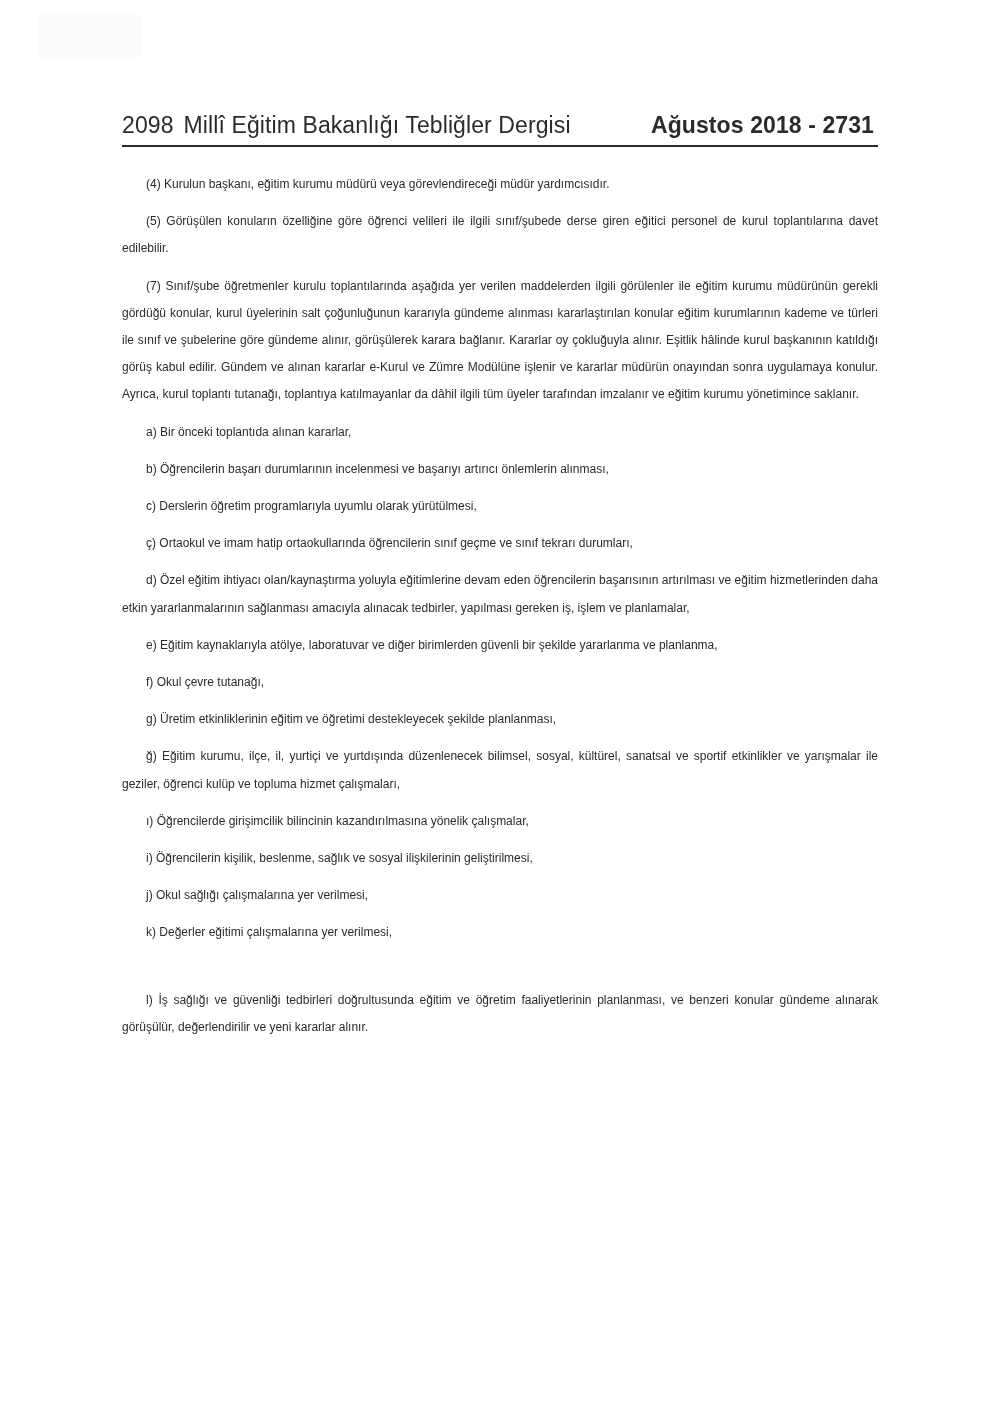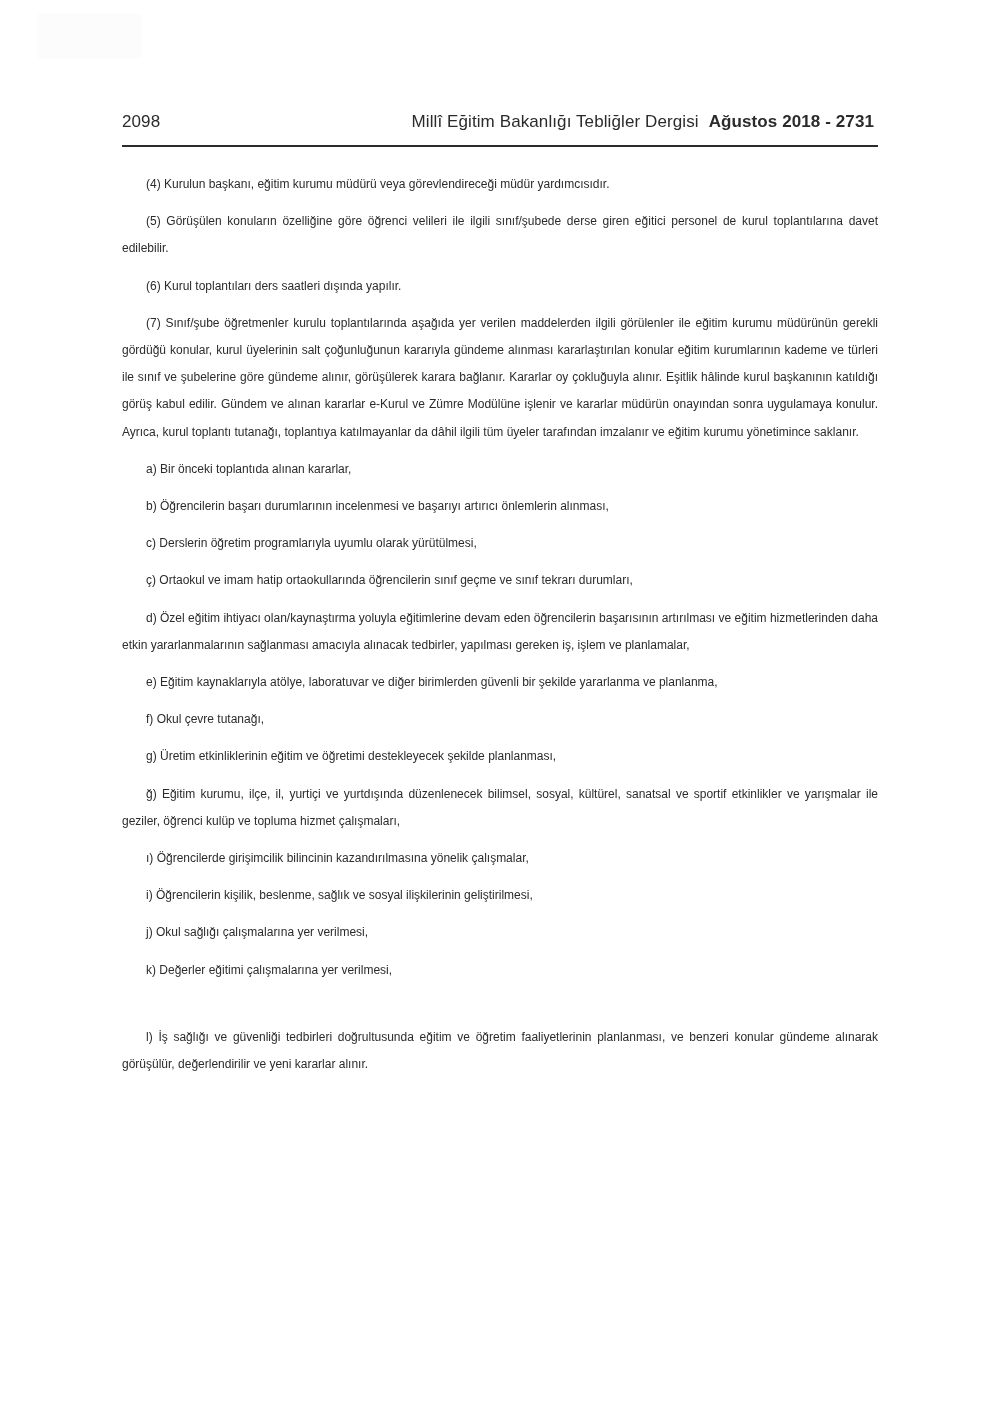--- a/index.html
+++ b/index.html
@@ -40,30 +40,30 @@
 
   
   .page-header {
     position: absolute;
     left: 122px;
     top: 112px;
     width: 756px;
     display: flex;
     align-items: baseline;
     justify-content: space-between;
-    font-size: 17px;
+    font-size: 23px;
     letter-spacing: 0.1px;
     white-space: nowrap;
   }
   .page-header .hdr-folio {
     flex: 0 0 auto;
   }
   .page-header .hdr-title {
     flex: 1 1 auto;
-    text-align: right;
+    text-align: left;
     padding: 0 10px;
   }
   .page-header .hdr-issue {
     flex: 0 0 auto;
     padding-right: 4px;
     font-weight: bold;
   }
 
   .header-rule {
     position: absolute;
@@ -116,21 +116,20 @@
     <span class="hdr-folio">2098</span>
     <span class="hdr-title">Millî Eğitim Bakanlığı Tebliğler Dergisi</span>
     <span class="hdr-issue">Ağustos 2018 - 2731</span>
   </div>
 
   <div class="header-rule"></div>
 
   <div class="content">
       <p class="para flush">(4) Kurulun başkanı, eğitim kurumu müdürü veya görevlendireceği müdür yardımcısıdır.</p>
       <p class="para block">(5) Görüşülen konuların özelliğine göre öğrenci velileri ile ilgili sınıf/şubede derse giren eğitici personel de kurul toplantılarına davet edilebilir.</p>
-      <p class="para flush">(6) Kurul toplantıları ders saatleri dışında yapılır.</p>
       <p class="para block">(7) Sınıf/şube öğretmenler kurulu toplantılarında aşağıda yer verilen maddelerden ilgili görülenler ile eğitim kurumu müdürünün gerekli gördüğü konular, kurul üyelerinin salt çoğunluğunun kararıyla gündeme alınması kararlaştırılan konular eğitim kurumlarının kademe ve türleri ile sınıf ve şubelerine göre gündeme alınır, görüşülerek karara bağlanır. Kararlar oy çokluğuyla alınır. Eşitlik hâlinde kurul başkanının katıldığı görüş kabul edilir. Gündem ve alınan kararlar e-Kurul ve Zümre Modülüne işlenir ve kararlar müdürün onayından sonra uygulamaya konulur. Ayrıca, kurul toplantı tutanağı, toplantıya katılmayanlar da dâhil ilgili tüm üyeler tarafından imzalanır ve eğitim kurumu yönetimince saklanır.</p>
       <p class="para flush">a) Bir önceki toplantıda alınan kararlar,</p>
       <p class="para flush">b) Öğrencilerin başarı durumlarının incelenmesi ve başarıyı artırıcı önlemlerin alınması,</p>
       <p class="para flush">c) Derslerin öğretim programlarıyla uyumlu olarak yürütülmesi,</p>
       <p class="para block">ç) Ortaokul ve imam hatip ortaokullarında öğrencilerin sınıf geçme ve sınıf tekrarı durumları,</p>
       <p class="para block">d) Özel eğitim ihtiyacı olan/kaynaştırma yoluyla eğitimlerine devam eden öğrencilerin başarısının artırılması ve eğitim hizmetlerinden daha etkin yararlanmalarının sağlanması amacıyla alınacak tedbirler, yapılması gereken iş, işlem ve planlamalar,</p>
       <p class="para block">e) Eğitim kaynaklarıyla atölye, laboratuvar ve diğer birimlerden güvenli bir şekilde yararlanma ve planlanma,</p>
       <p class="para flush">f) Okul çevre tutanağı,</p>
       <p class="para flush">g) Üretim etkinliklerinin eğitim ve öğretimi destekleyecek şekilde planlanması,</p>
       <p class="para block">ğ) Eğitim kurumu, ilçe, il, yurtiçi ve yurtdışında düzenlenecek bilimsel, sosyal, kültürel, sanatsal ve sportif etkinlikler ve yarışmalar ile geziler, öğrenci kulüp ve topluma hizmet çalışmaları,</p>

